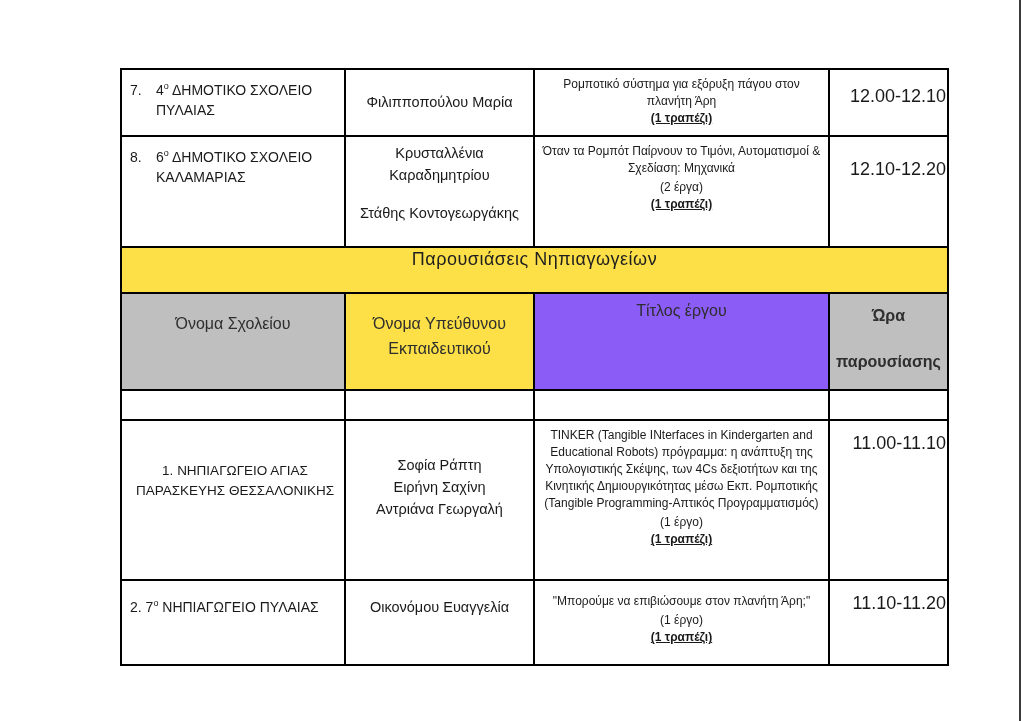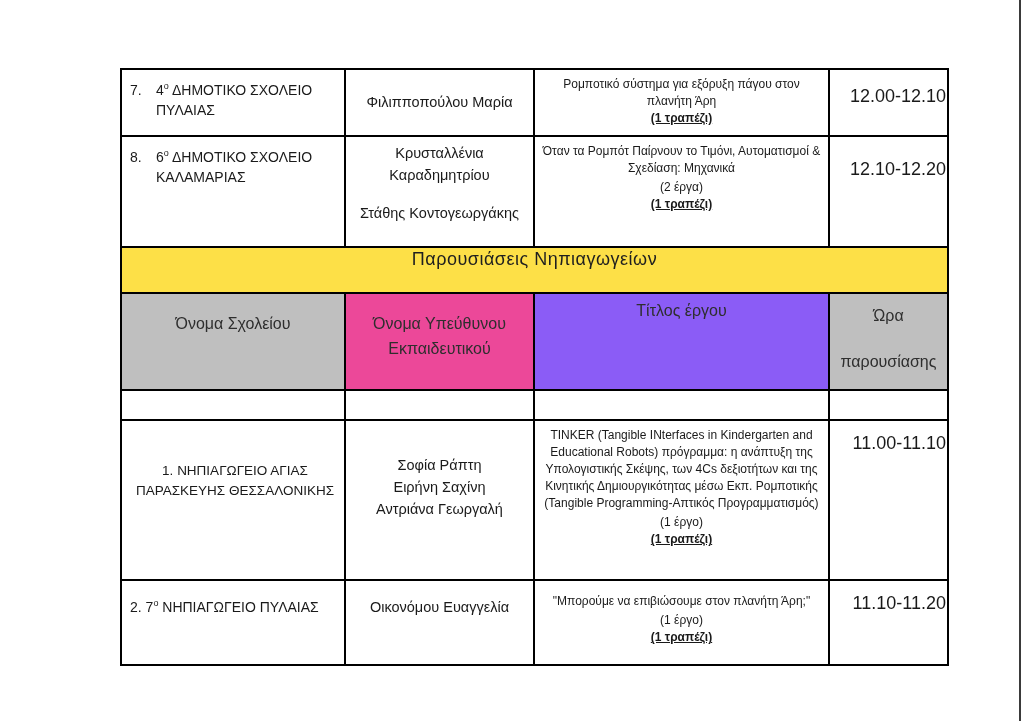--- a/index.html
+++ b/index.html
@@ -43,21 +43,21 @@
     height:40px; text-align:center; vertical-align:middle;
     font-size:16px; color:#000;
   }
   .banner-yellow .b { font-weight:bold; letter-spacing:0.3px; }
 
   
   .hdr td { height:76px; font-size:16px; color:#2e2e2e; text-align:center; }
   .hdr .pad-mid { padding-top:18px; line-height:1.55; }
   .hdr .pad-top { padding-top:8px; }
   .hdr-time { display:flex; flex-direction:column; justify-content:space-between;
-              height:64px; padding:12px 0 2px 0; }
+              height:64px; padding:12px 0 2px 0;font-weight:bold; }
 
   
   .r7 .time-cell { padding-top:16px; }
   .r8 .time-cell { padding-top:22px; }
   .rk1 .time-cell { padding-top:12px; }
   .rk2 .time-cell { padding-top:12px; }
   .rk1 .school-cell { padding-top:40px; font-size:13.5px; }
   .rk1 .teacher-cell { padding-top:34px; }
   .rk2 .school-cell { padding-top:16px; }
   .rk2 .teacher-cell { padding-top:16px; }
@@ -121,21 +121,21 @@
       <td class="time-cell">12.10-12.20</td>
     </tr>
 
     <tr class="banner-orange" style="height:46px;">
       <td colspan="4" id="orange-cell" style="background: #fde047;">Παρουσιάσεις Νηπιαγωγείων</td>
     </tr>
 
 
     <tr class="hdr" style="height:80px;">
       <td class="pad-mid gray" style="background: rgb(191, 191, 191);">Όνομα Σχολείου</td>
-      <td class="pad-mid gray" style="background: #ec4899;">
+      <td class="pad-mid gray" style="background: #fde047;">
         <span>Όνομα Υπεύθυνου</span><br>
         <span>Εκπαιδευτικού</span>
       </td>
       <td class="pad-top gray" style="background: #8b5cf6;">Τίτλος έργου</td>
       <td class="gray" style="background: rgb(191, 191, 191);">
         <div class="hdr-time">
           <span>Ώρα</span>
           <span>παρουσίασης</span>
         </div>
       </td>

